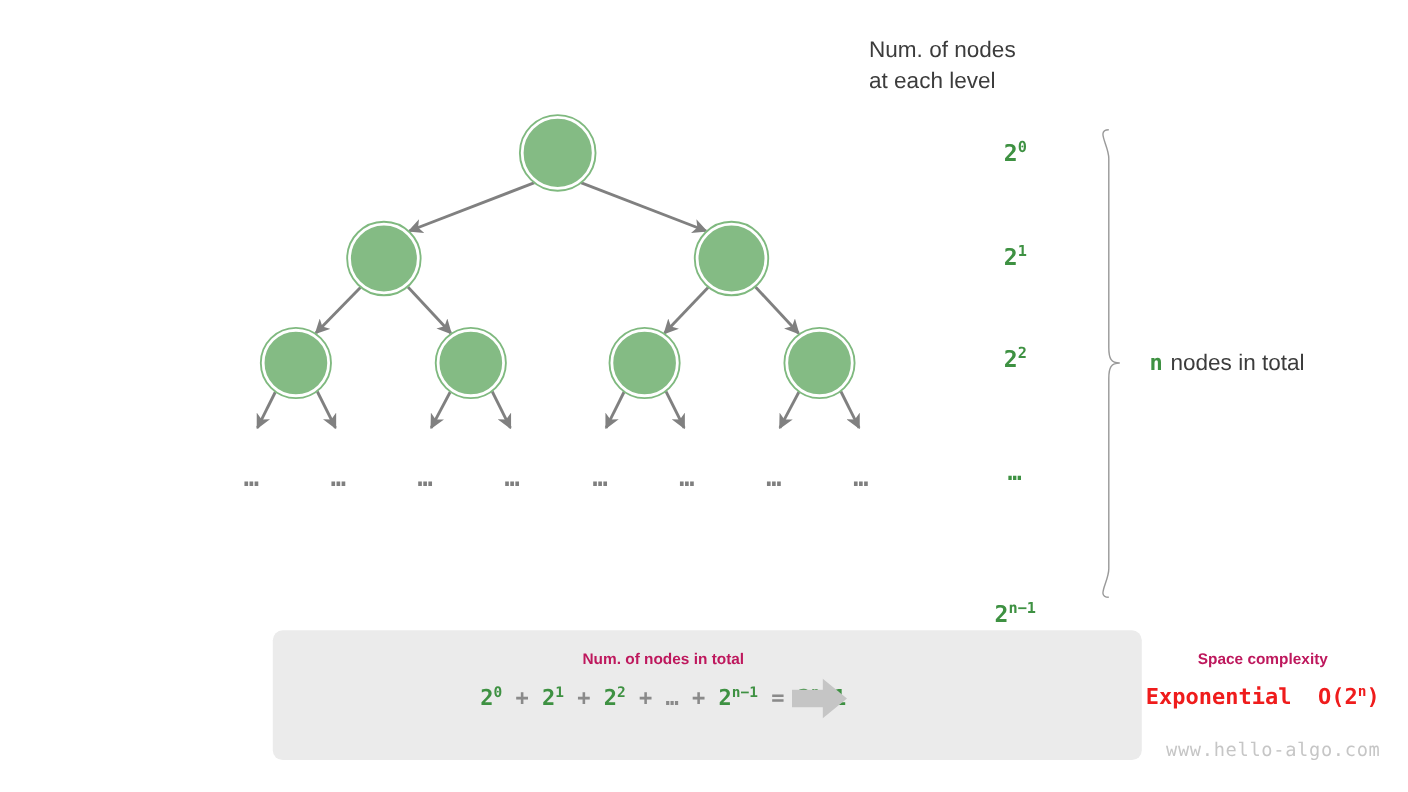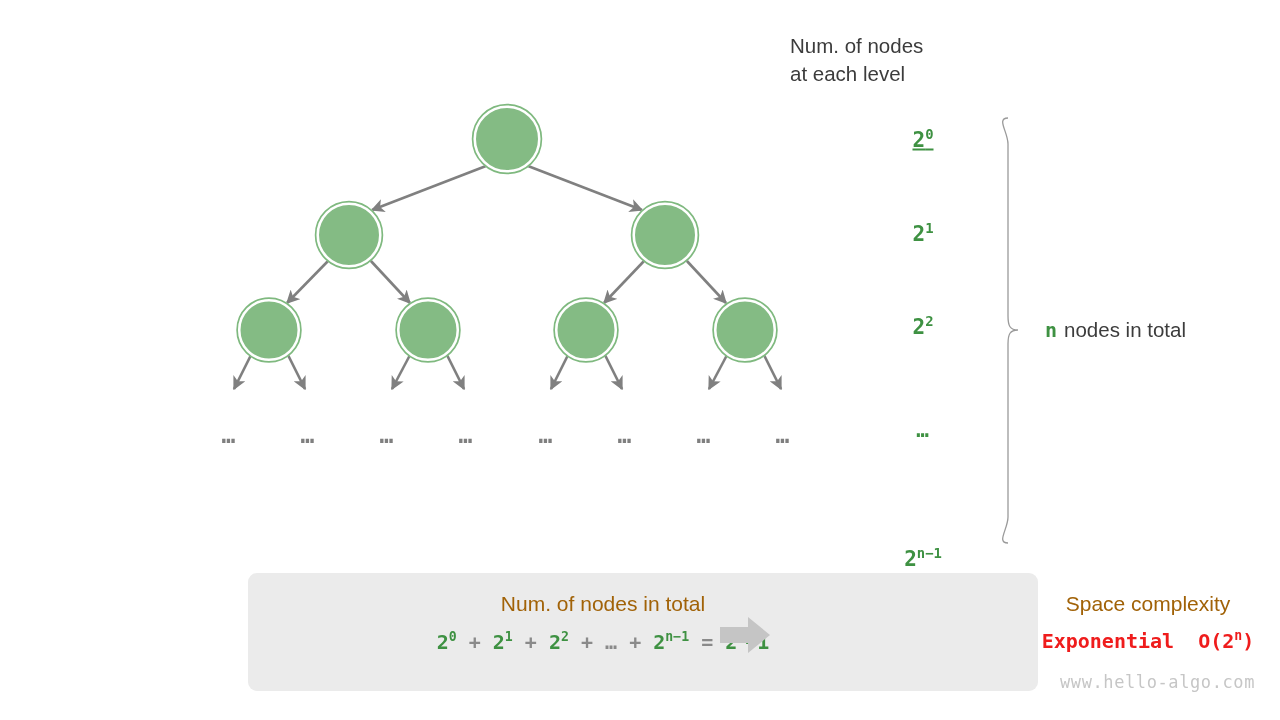--- a/index.html
+++ b/index.html
@@ -116,23 +116,23 @@
     text-align: center;
   }
   #summary-right {
     position: absolute;
     left: 765px;
     top: 18px;
     width: 270px;
     text-align: center;
   }
   .sum-title {
-    font-size: 21px;
-    font-weight: 400;
-    color: #a16207;
+    font-size: 14px;
+    font-weight: 700;
+    color: #be185d;
     line-height: 1.2;
     white-space: nowrap;
   }
   .sum-formula {
     margin-top: 16px;
     font-family: "DejaVu Sans Mono", monospace;
     font-weight: 700;
     font-size: 20px;
     line-height: 1;
     color: #3e9142;
@@ -254,21 +254,21 @@
   <div class="tree-dots" style="left:546px; top:435px;">…</div>
   <div class="tree-dots" style="left:625px; top:435px;">…</div>
   <div class="tree-dots" style="left:704px; top:435px;">…</div>
   <div class="tree-dots" style="left:783px; top:435px;">…</div>
 
   <div id="right-header">
     <div>Num. of nodes</div>
     <div>at each level</div>
   </div>
 
-  <div class="level-label" style="top:140px;text-decoration:underline;">
+  <div class="level-label" style="top:140px;">
     <span>2</span><sup>0</sup>
   </div>
   <div class="level-label" style="top:234px;">
     <span>2</span><sup>1</sup>
   </div>
   <div class="level-label" style="top:327px;">
     <span>2</span><sup>2</sup>
   </div>
   <div class="level-label dots" style="top:430px;">
     <span>…</span><sup></sup>

